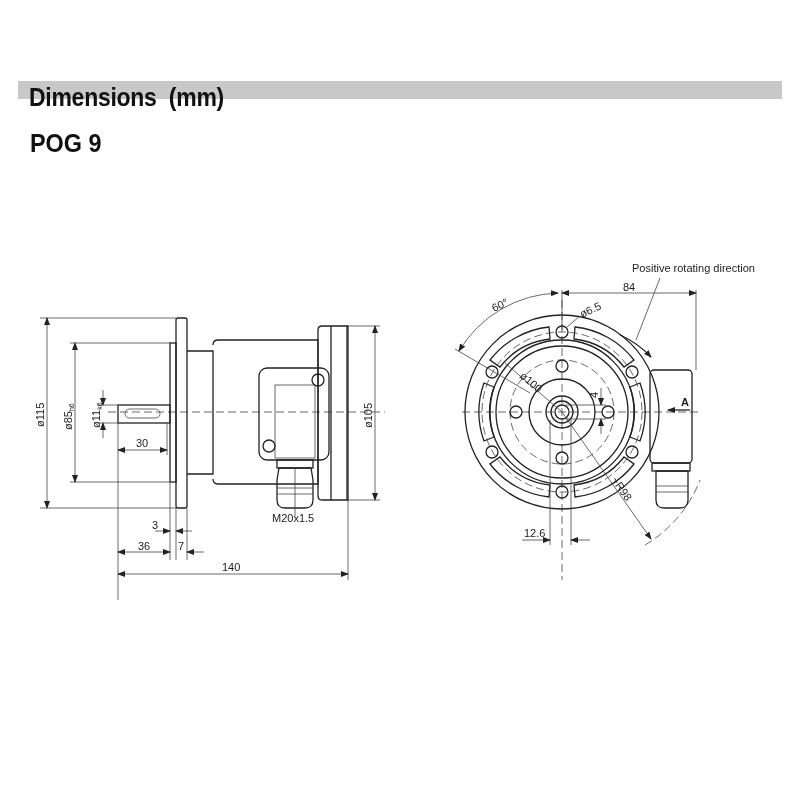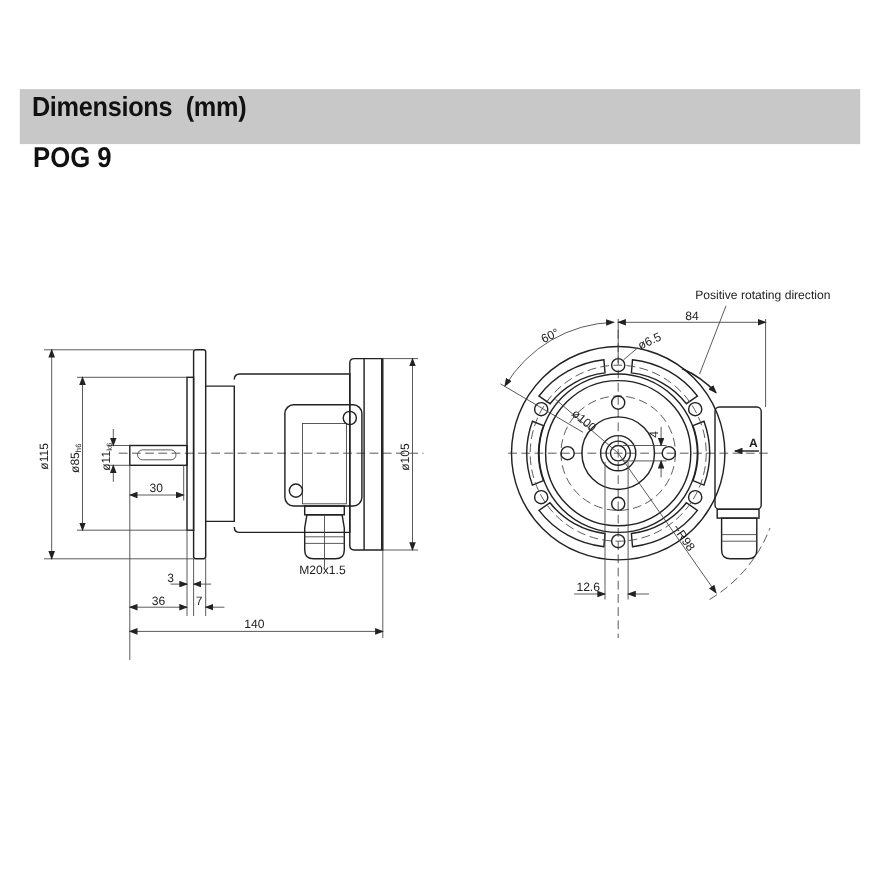--- a/index.html
+++ b/index.html
@@ -1,17 +1,17 @@
 <!DOCTYPE html>
 <html><head>
 <meta charset="utf-8">
 <style>
   html, body { margin:0; padding:0; background:#ffffff; }
   body { width:800px; height:800px; position:relative; overflow:hidden; font-family:"Liberation Sans", sans-serif; }
-  .header-bar { position:absolute; left:18px; top:81px; width:764px; height:50px; background:#c8c8c8; }
+  .header-bar { position:absolute; left:18px; top:81px; width:764px; height:18px; background:#c8c8c8; }
   .header-title { position:absolute; left:11px; top:2px; font-size:25px; font-weight:bold; color:#111; letter-spacing:-0.3px; transform:scaleX(0.92); transform-origin:left; white-space:pre; }
   .model-title { position:absolute; left:30px; top:128px; font-size:26px; font-weight:bold; color:#111; transform:scaleX(0.9); transform-origin:left; }
   svg.drawing { position:absolute; left:0; top:0; }
   .ln { stroke:#222; stroke-width:1.3; fill:none; }
   .thin { stroke:#444; stroke-width:0.8; fill:none; }
   .dash { stroke:#444; stroke-width:0.8; fill:none; stroke-dasharray:8 4; }
   .lbl { font-family:"Liberation Sans", sans-serif; font-size:11px; fill:#222; }
 </style>
 </head>
 <body>

